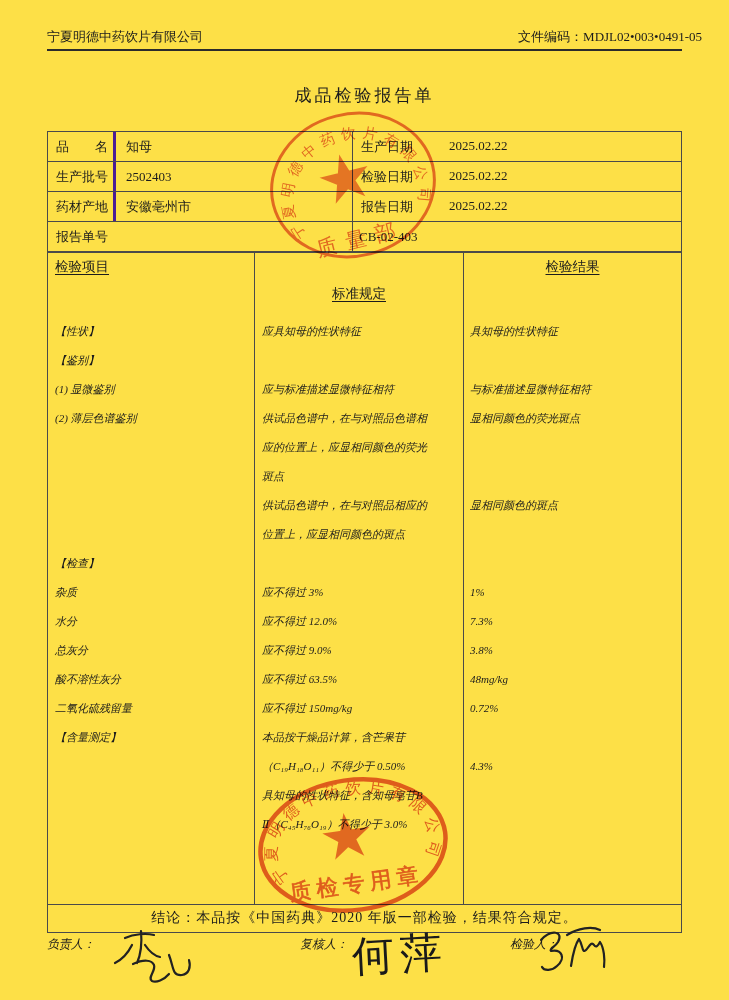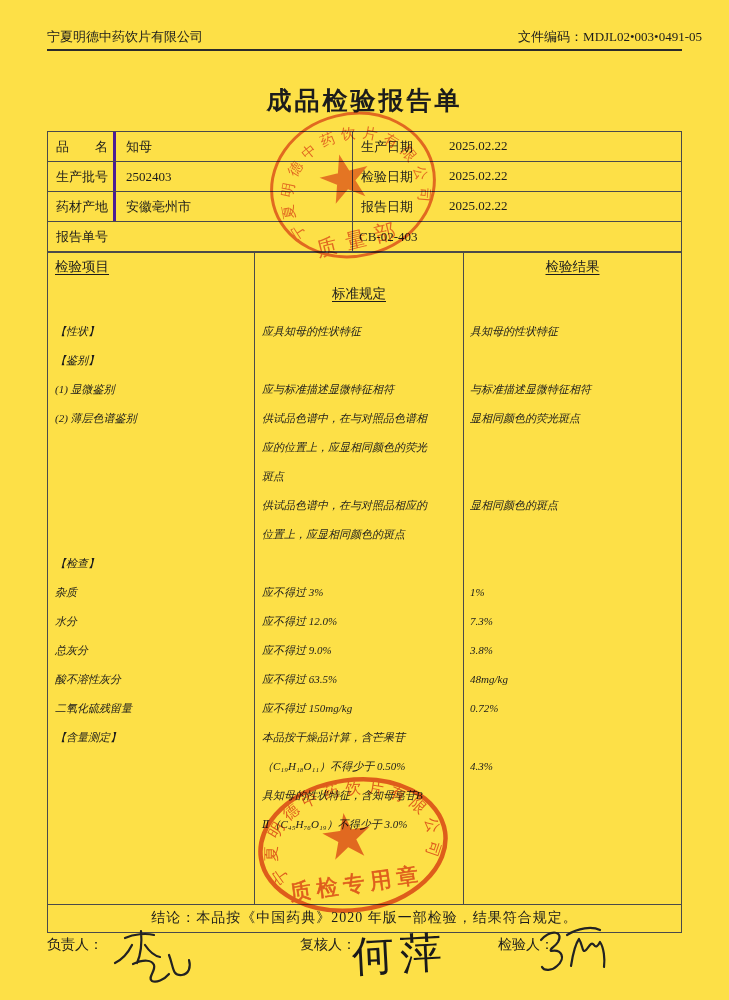--- a/index.html
+++ b/index.html
@@ -3,21 +3,21 @@
 <meta charset="utf-8">
 <style>
   html,body{margin:0;padding:0;background:#e8e8e8;}
   .page{position:relative;width:729px;height:1000px;background:#fde047;
         font-family:"Liberation Serif","DejaVu Serif",serif;color:#1c1c1c;overflow:hidden;padding-left:20px;}
   .abs{position:absolute;}
   
   .hdr-left{left:47px;top:28px;font-size:13px;}
   .hdr-right{right:47px;top:28px;font-size:13px;}
   .hdr-rule{left:47px;top:49px;width:635px;height:2px;background:#2b2b2b;}
-  .title{left:0;top:84px;width:729px;text-align:center;font-size:25px;font-weight:bold;letter-spacing:3px;}
+  .title{left:0;top:84px;width:729px;text-align:center;font-size:17px;font-weight:normal;letter-spacing:3px;}
   
   .info-table{left:47px;top:131px;width:635px;height:121px;border:1px solid #4a4a4a;
               box-sizing:border-box;display:flex;flex-direction:column;font-size:13px;}
   .info-row{flex:1;display:flex;border-bottom:1px solid #4a4a4a;align-items:center;}
   .info-row:last-child{border-bottom:none;}
   .c-label{width:68px;align-self:stretch;display:flex;align-items:center;
            padding-left:8px;border-right:3px solid #4c1d95;box-sizing:border-box;}
   .c-value{width:237px;align-self:stretch;display:flex;align-items:center;
            padding-left:10px;border-right:1px solid #4a4a4a;box-sizing:border-box;}
   .c-right{flex:1;display:flex;padding-left:8px;}
@@ -34,22 +34,22 @@
   .sh2{left:255px;width:208px;text-align:center;margin-top:27px;}
   .sh3{left:464px;width:217px;text-align:center;}
   .col{top:317px;font-size:11px;font-style:italic;}
   .col .ln{height:29px;line-height:29px;white-space:nowrap;}
   .col-items{left:55px;width:195px;}
   .col-std{left:262px;width:200px;}
   .col-res{left:470px;width:208px;}
   
   .conclusion{left:47px;top:905px;width:635px;height:28px;border:1px solid #4a4a4a;border-top:none;
               box-sizing:border-box;text-align:center;line-height:26px;font-size:14px;letter-spacing:1px;}
-  .sig-label{top:936px;font-size:14px;}
-  .sl1{left:47px;} .sl2{left:300px;} .sl3{left:498px;}
+  .sig-label{top:936px;font-size:12px;font-style:italic;}
+  .sl1{left:47px;} .sl2{left:300px;} .sl3{left:510px;}
   .sig-svg{pointer-events:none;}
   .sig-stroke{fill:none;stroke:#222;stroke-width:2.2;stroke-linecap:round;stroke-linejoin:round;}
   
   .stamp{mix-blend-mode:multiply;}
   .stamp .ring{fill:none;}
   .stamp text{font-family:"Liberation Serif","DejaVu Serif",serif;}
 </style>
 </head>
 <body>
 

